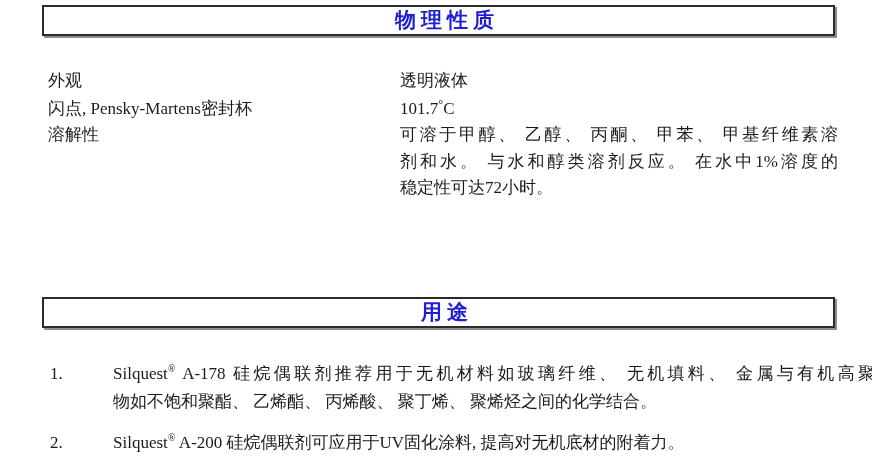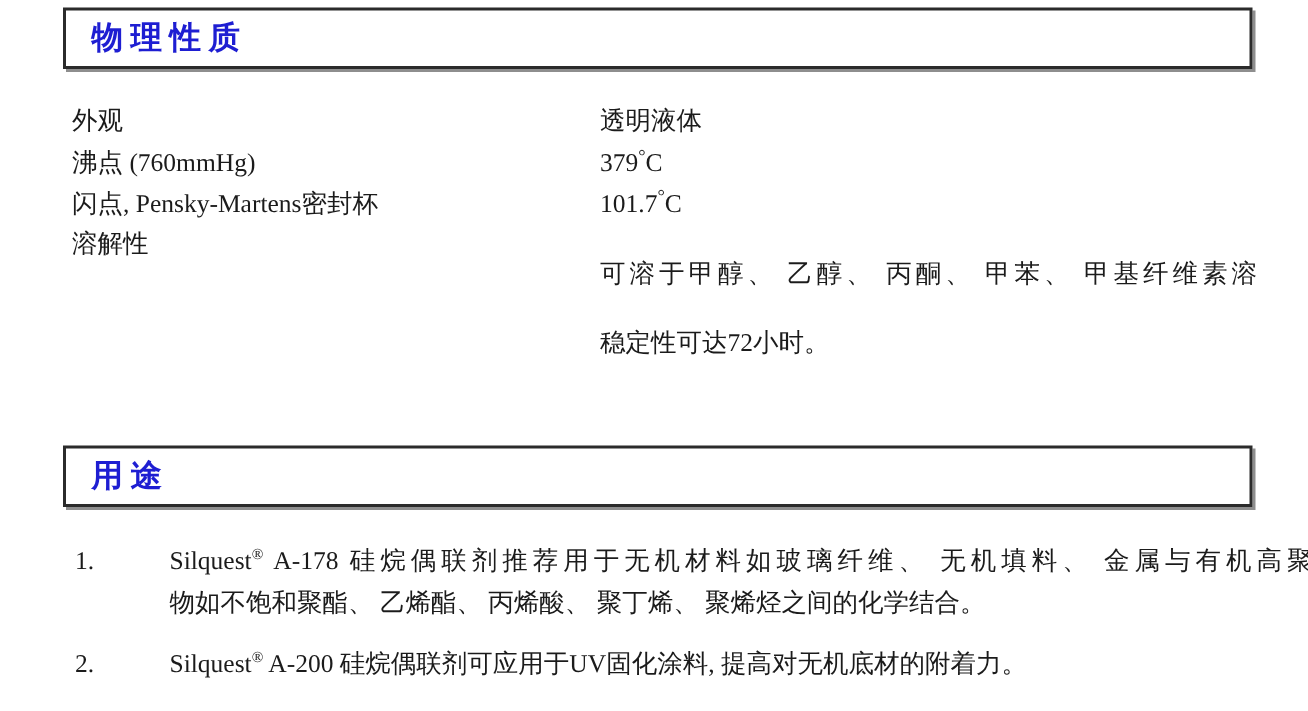--- a/index.html
+++ b/index.html
@@ -12,43 +12,43 @@
   *{margin:0;padding:0;box-sizing:border-box;}
   html,body{background:var(--background);}
   body{
     width:872px;height:474px;position:relative;overflow:hidden;
     font-family:"Liberation Serif","DejaVu Serif",serif;
     color:var(--text-color);
     font-size:17px;
   }
   .page{position:absolute;inset:0;}
   .secbox{
-    position:absolute;left:42px;width:793px;height:41px;
+    position:absolute;left:42px;width:793px;height:31px;
     border:2px solid var(--box-border-color);
     background:var(--background);
     box-shadow:2px 2px 0 var(--box-shadow-color);
     padding-left:17px;
-    display:flex;align-items:center;
+    display:flex;align-items:center;justify-content:center;
   }
   .secbox.box1{top:5px;}
   .secbox.box2{top:297px;}
   .sec-title{
     color:var(--accent-blue);
     font-weight:bold;
     font-size:21px;
     letter-spacing:5px;
     line-height:1;
   }
   .props{position:absolute;left:48px;top:67px;width:788px;}
   .prow{display:flex;line-height:27.5px;}
   .plabel{width:352px;flex:0 0 352px;}
   .pvalue{flex:1;}
   .prow.sol{line-height:26.5px;justify-content:space-between;}
   .sol-val{flex:0 0 438px;width:438px;}
-  .sol-line{line-height:26.5px;text-align:left;margin-top:20px;}
+  .sol-line{line-height:26.5px;text-align:left;}
   .sol-line.just{text-align:justify;text-align-last:justify;}
   .deg{font-size:0.72em;vertical-align:0.5em;line-height:0;}
   .sup{font-size:0.6em;vertical-align:super;line-height:0;}
   .subsc{font-size:0.68em;vertical-align:-0.12em;line-height:0;}
   .uses{position:absolute;left:50px;top:360px;width:800px;}
   .use-item{display:flex;}
   .use-item + .use-item{margin-top:14px;}
   .use-num{flex:0 0 38px;width:38px;line-height:27.5px;}
   .use-text{flex:0 0 762px;width:762px;margin-left:25px;}
   .use-line{line-height:27.5px;}
@@ -62,33 +62,30 @@
   <div class="secbox box1">
     <span class="sec-title">物理性质</span>
   </div>
 
   <div class="props">
     <div class="prow">
       <span class="plabel">外观</span>
       <span class="pvalue">透明液体</span>
     </div>
     <div class="prow">
-      <span class="plabel">沸点 (760mmHg)</span>
-      <span class="pvalue">379<span class="deg">°</span>C</span>
-    </div>
-    <div class="prow">
     </div>
     <div class="prow">
       <span class="plabel">闪点, Pensky-Martens密封杯</span>
       <span class="pvalue">101.7<span class="deg">°</span>C</span>
     </div>
     <div class="prow sol">
       <span class="plabel">溶解性</span>
       <div class="pvalue sol-val">
         <div class="sol-line just">可溶于甲醇、 乙醇、 丙酮、 甲苯、 甲基纤维素溶</div>
+        <div class="sol-line just">剂和水。 与水和醇类溶剂反应。 在水中1%溶度的</div>
         <div class="sol-line">稳定性可达72小时。</div>
       </div>
     </div>
   </div>
 
   <div class="secbox box2">
     <span class="sec-title">用途</span>
   </div>
 
   <div class="uses">

